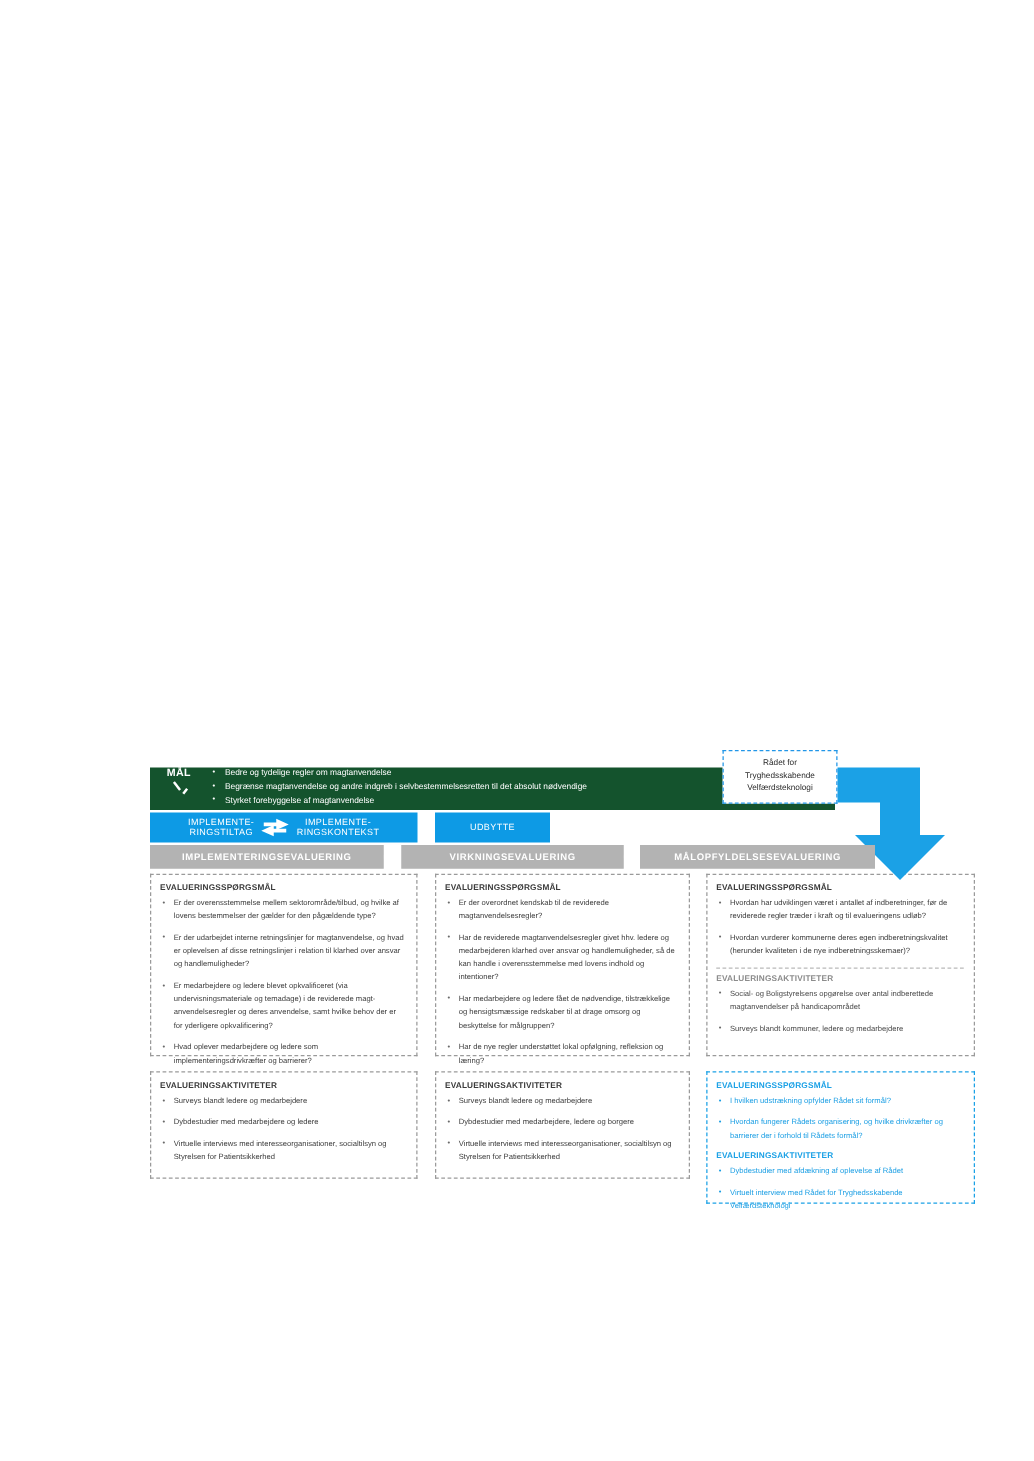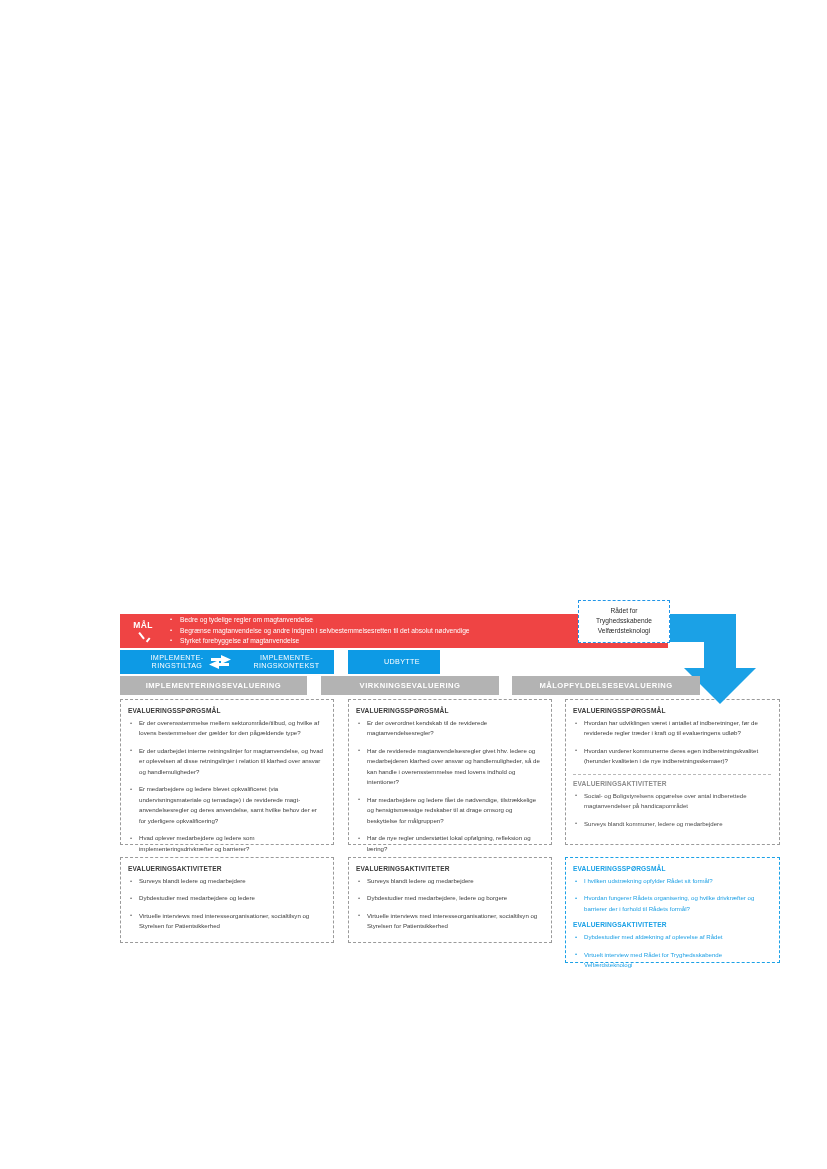--- a/index.html
+++ b/index.html
@@ -27,21 +27,21 @@
 
   
   .big-arrow{
     position:absolute;left:520px;top:8px;width:160px;height:96px;
     z-index:3;pointer-events:none;
   }
 
   
   .maal-banner{
     position:absolute;left:0;top:14px;width:548px;height:34px;
-    background:#ef4444;z-index:4;display:flex;align-items:center;
+    background:#14532d;z-index:4;display:flex;align-items:flex-start;
   }
   .maal-left{
     width:46px;flex:0 0 46px;display:flex;flex-direction:column;
     align-items:center;justify-content:center;color:#ffffff;
   }
   .maal-word{font-size:8.5px;font-weight:bold;letter-spacing:.3px;line-height:1;}
   .check{
     width:14px;height:9px;margin-top:2px;position:relative;
   }
   .check:before{
@@ -70,21 +70,21 @@
   .stage-block{
     background:#0d9ae5;height:24px;box-sizing:border-box;
     display:flex;align-items:center;justify-content:center;
     color:#ffffff;font-size:7.2px;letter-spacing:.35px;line-height:1.15;
     text-align:center;
   }
   .stage-block.b1{width:214px;margin-right:14px;}
   .stage-block.b2{width:204px;margin-right:13px;}
   .stage-block.b3{width:92px;text-align:right;}
   .stage-inner{display:flex;align-items:center;justify-content:center;width:100%;gap:4px;}
-  .stage-lbl{white-space:pre-line;margin-left:16px;}
+  .stage-lbl{white-space:pre-line;}
   .dblarrow{width:26px;height:16px;flex:0 0 26px;}
 
   
   .gray-row{
     position:absolute;left:0;top:76px;width:580px;height:19px;z-index:5;
     display:flex;
   }
   .gray-block{
     background:#b3b3b3;height:19px;display:flex;align-items:center;
     justify-content:center;color:#ffffff;font-size:7.6px;font-weight:bold;

